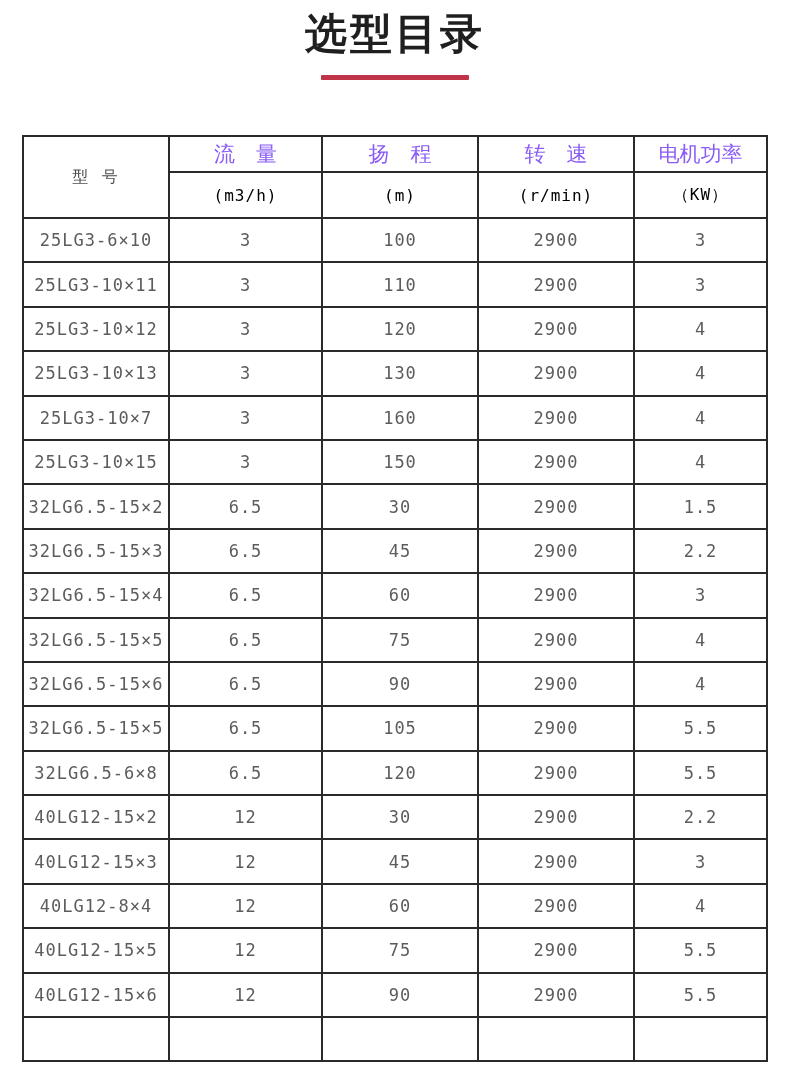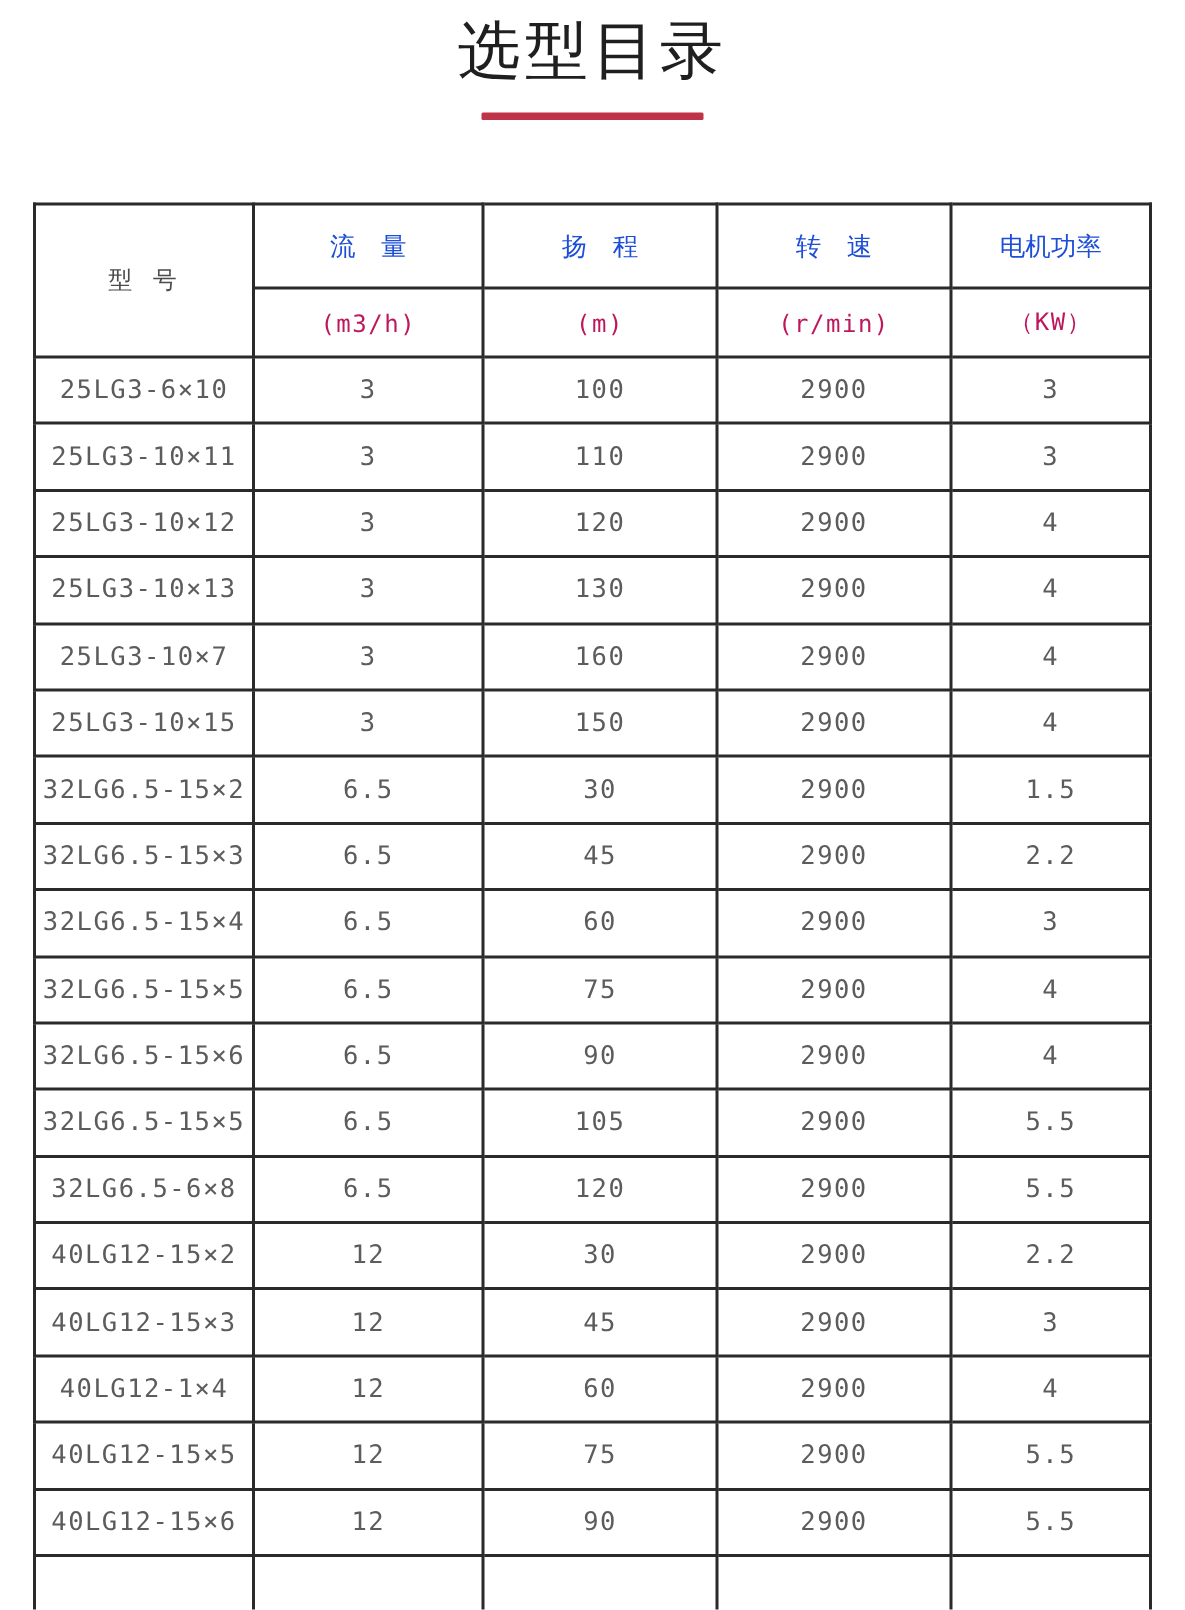--- a/index.html
+++ b/index.html
@@ -17,21 +17,21 @@
   .page {
     width: 790px;
     height: 1073px;
     overflow: hidden;
     position: relative;
   }
   .page-title {
     margin: 8px 0 0 0;
     text-align: center;
     font-family: "Liberation Sans", "DejaVu Sans", sans-serif;
-    font-weight: normal;
+    font-weight: bold;
     font-size: 42px;
     line-height: 52px;
     color: #1f1f1f;
     letter-spacing: 3px;
   }
   .title-underline {
     width: 148px;
     height: 5px;
     margin: 15px auto 0 auto;
     background: #bf3449; 
@@ -52,28 +52,28 @@
     padding: 0;
     overflow: hidden;
     white-space: nowrap;
   }
   th.model-head {
     font-size: 16px;
     color: #4c4c4c;
     letter-spacing: 2px;
   }
   th.col-label {
-    height: 56px;
-    font-size: 17px;
-    color: #1d4ed8;
+    height: 36px;
+    font-size: 21px;
+    color: #8b5cf6;
   }
   th.col-unit {
     height: 46px;
     font-size: 16px;
-    color: #be185d;
+    color: #000000;
     letter-spacing: 1px;
   }
   td {
     height: 44.4px;
     font-size: 17px;
     color: #5c5c5c;
     letter-spacing: 1px;
   }
   tr.partial-row td {
     height: 44.4px;
@@ -210,21 +210,21 @@
           <td>2.2</td>
         </tr>
         <tr>
           <td>40LG12-15×3</td>
           <td>12</td>
           <td>45</td>
           <td>2900</td>
           <td>3</td>
         </tr>
         <tr>
-          <td>40LG12-1×4</td>
+          <td>40LG12-8×4</td>
           <td>12</td>
           <td>60</td>
           <td>2900</td>
           <td>4</td>
         </tr>
         <tr>
           <td>40LG12-15×5</td>
           <td>12</td>
           <td>75</td>
           <td>2900</td>

